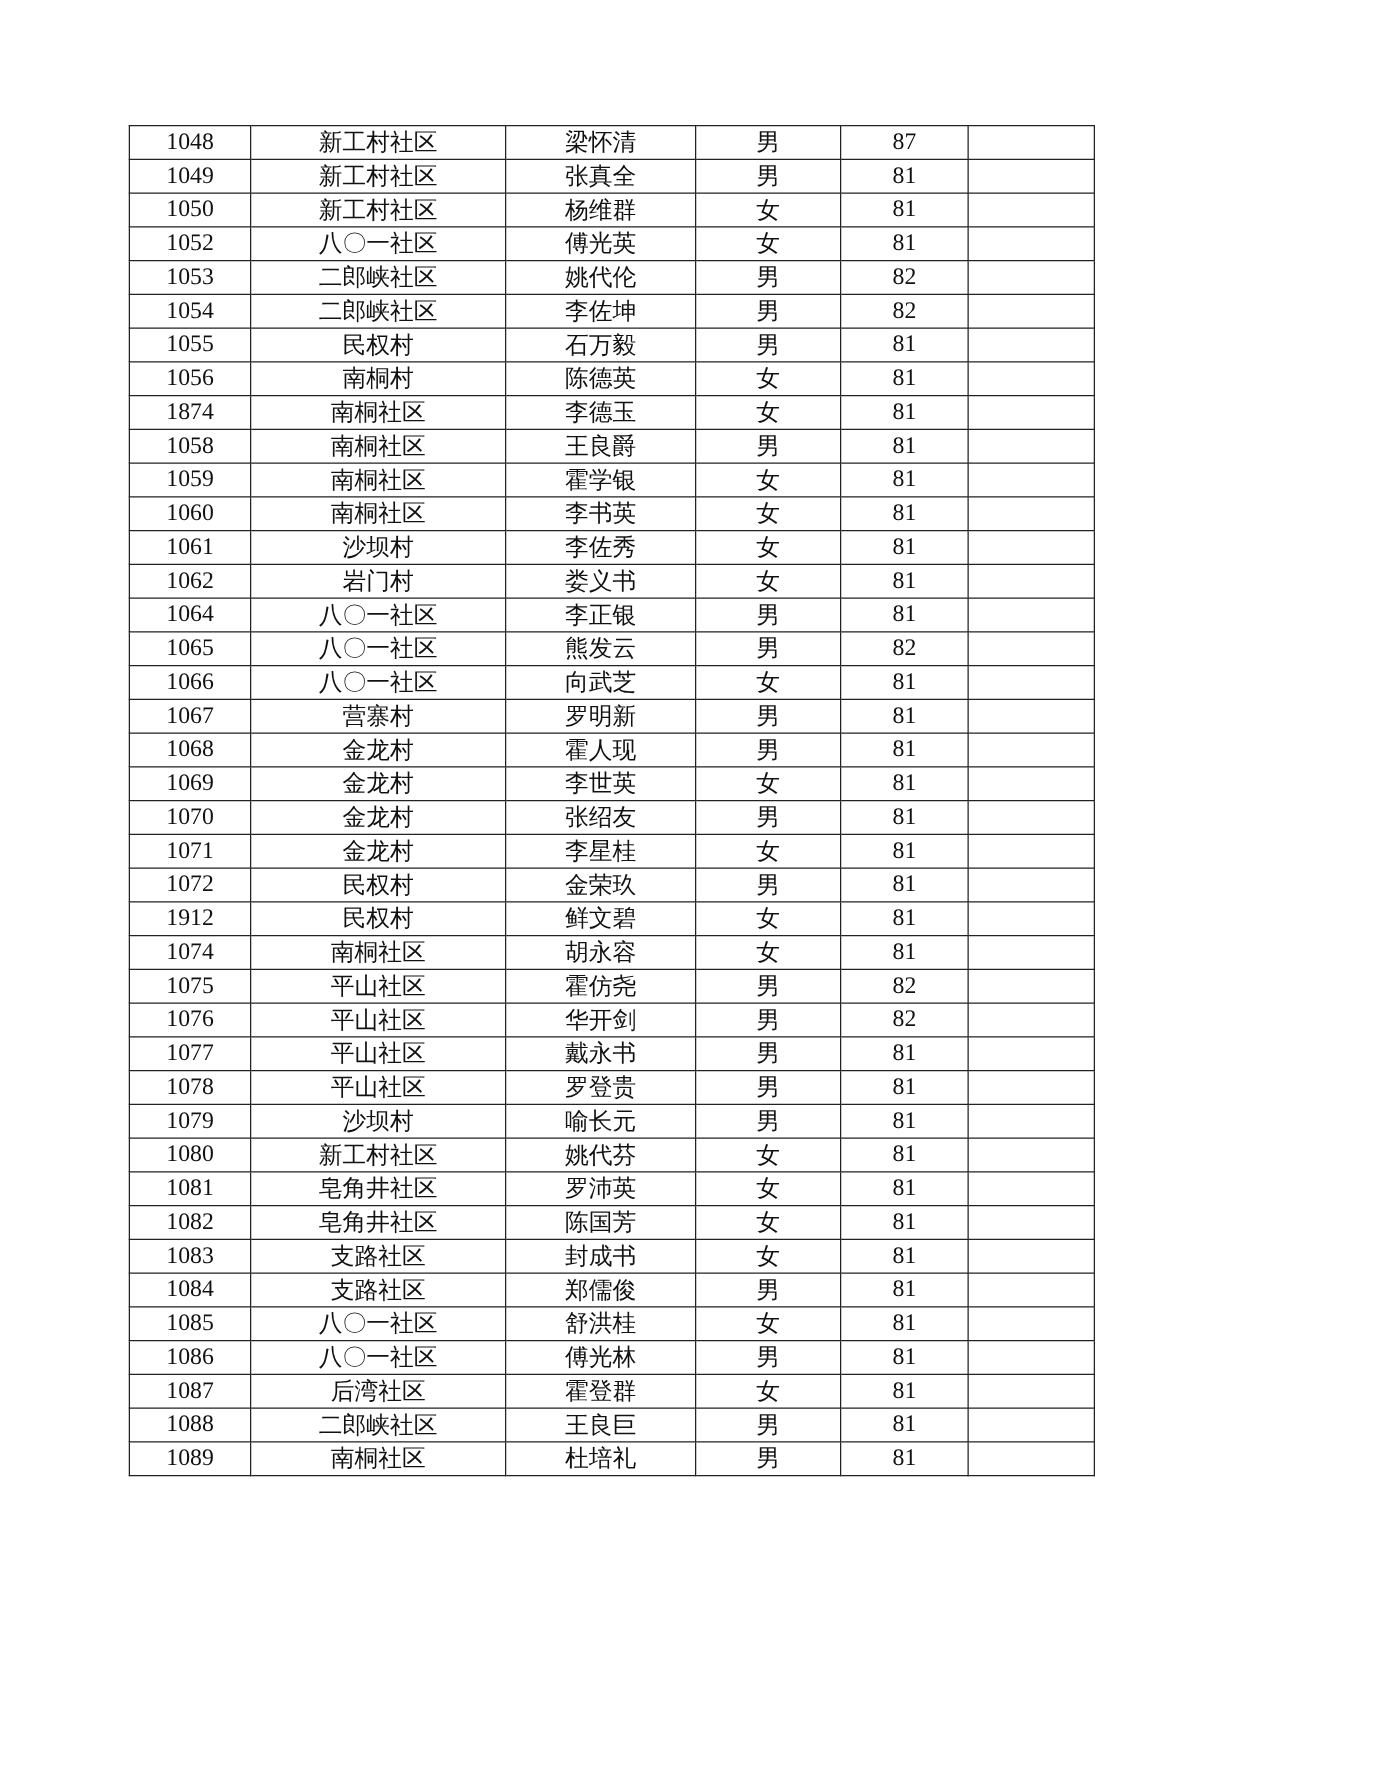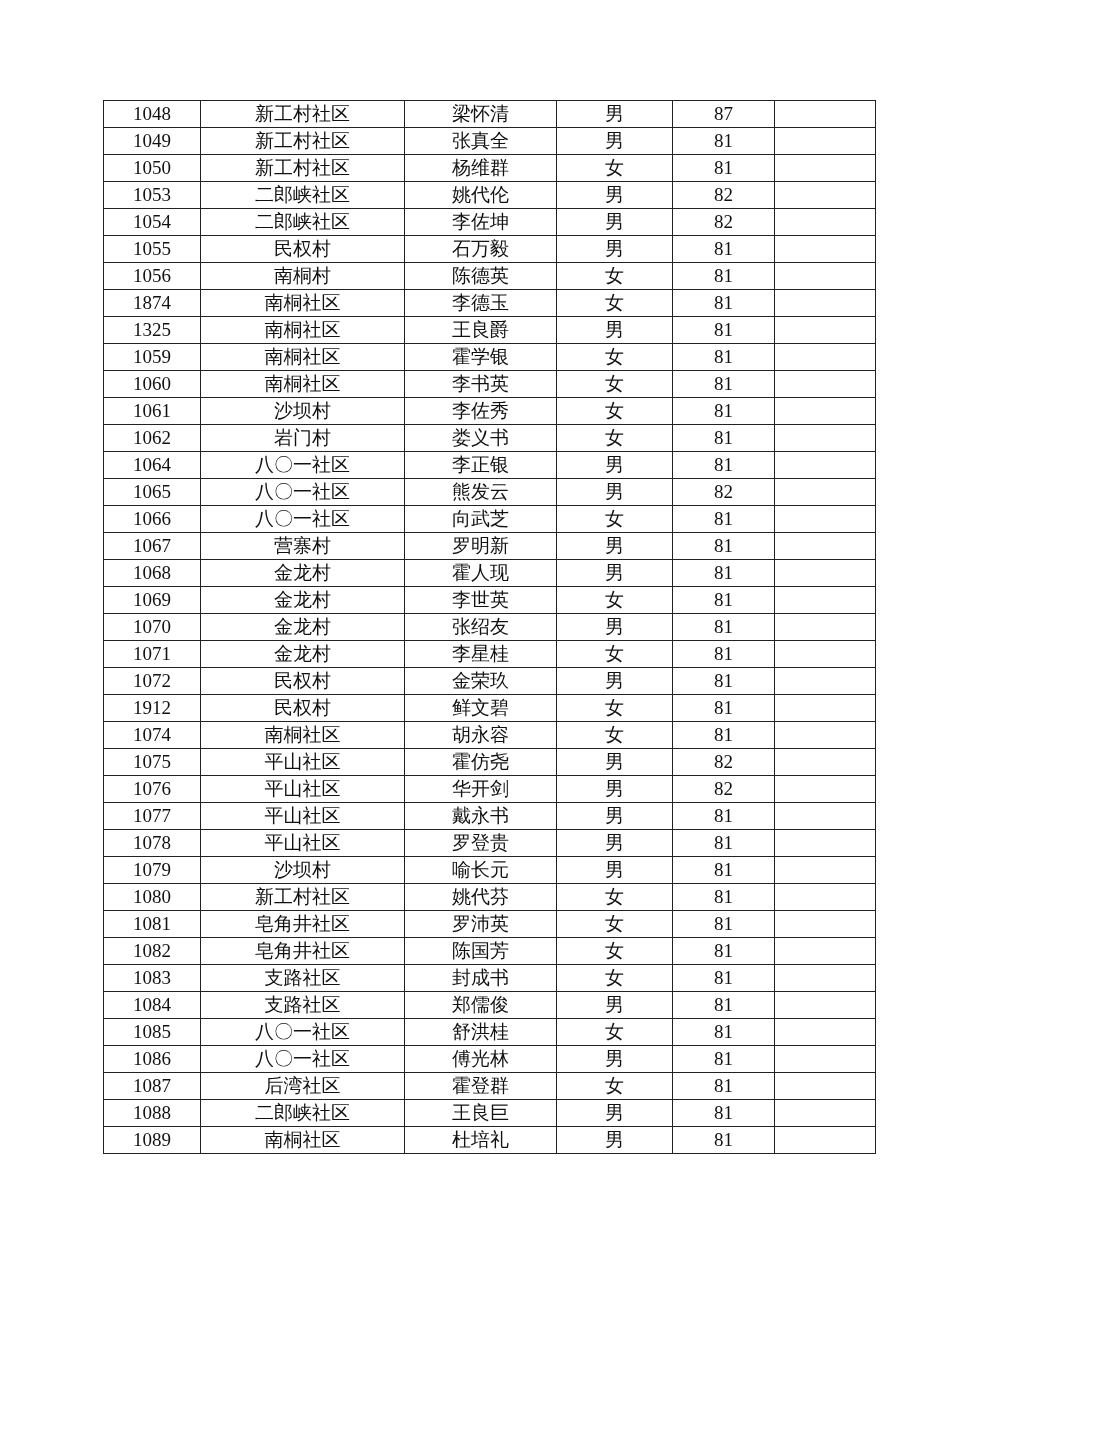--- a/index.html
+++ b/index.html
@@ -67,20 +67,28 @@
         </tr>
         <tr>
           <td>1050</td>
           <td>新工村社区</td>
           <td>杨维群</td>
           <td>女</td>
           <td>81</td>
           <td></td>
         </tr>
         <tr>
+          <td>1052</td>
+          <td>八〇一社区</td>
+          <td>傅光英</td>
+          <td>女</td>
+          <td>81</td>
+          <td></td>
+        </tr>
+        <tr>
           <td>1053</td>
           <td>二郎峡社区</td>
           <td>姚代伦</td>
           <td>男</td>
           <td>82</td>
           <td></td>
         </tr>
         <tr>
           <td>1054</td>
           <td>二郎峡社区</td>
@@ -107,21 +115,21 @@
         </tr>
         <tr>
           <td>1874</td>
           <td>南桐社区</td>
           <td>李德玉</td>
           <td>女</td>
           <td>81</td>
           <td></td>
         </tr>
         <tr>
-          <td>1325</td>
+          <td>1058</td>
           <td>南桐社区</td>
           <td>王良爵</td>
           <td>男</td>
           <td>81</td>
           <td></td>
         </tr>
         <tr>
           <td>1059</td>
           <td>南桐社区</td>
           <td>霍学银</td>

